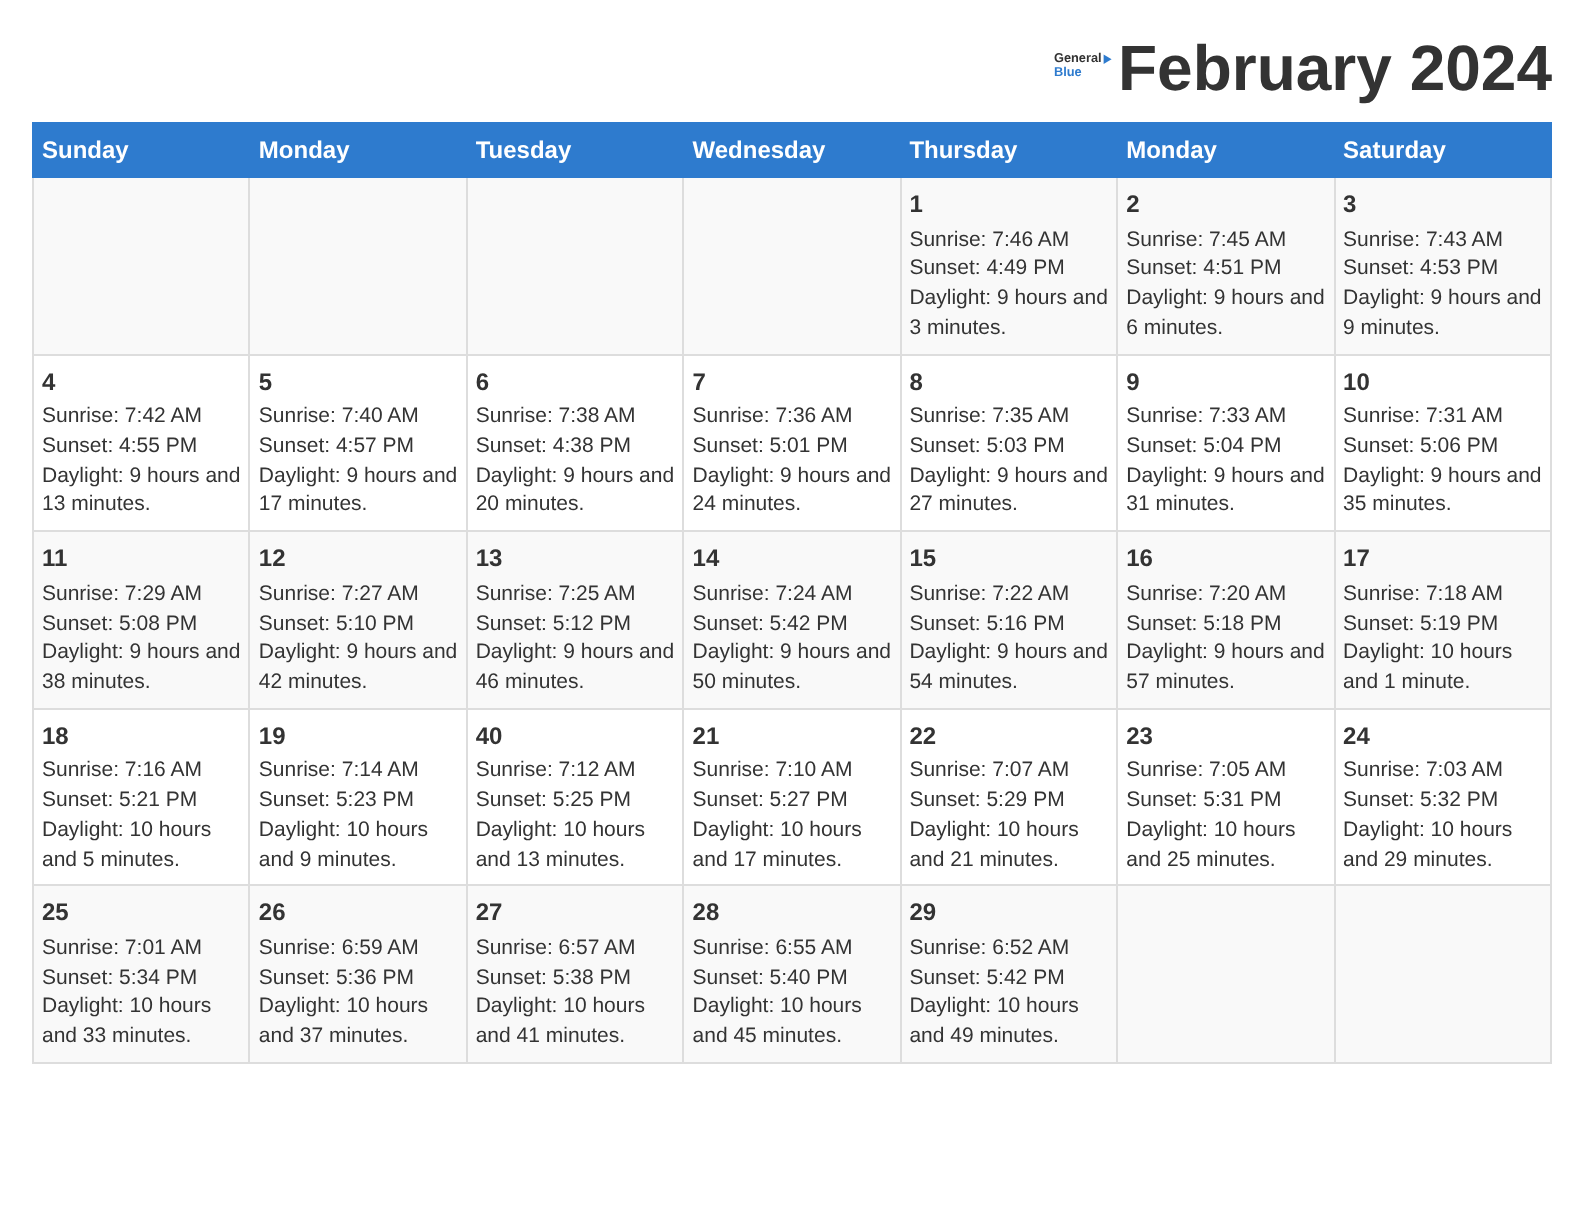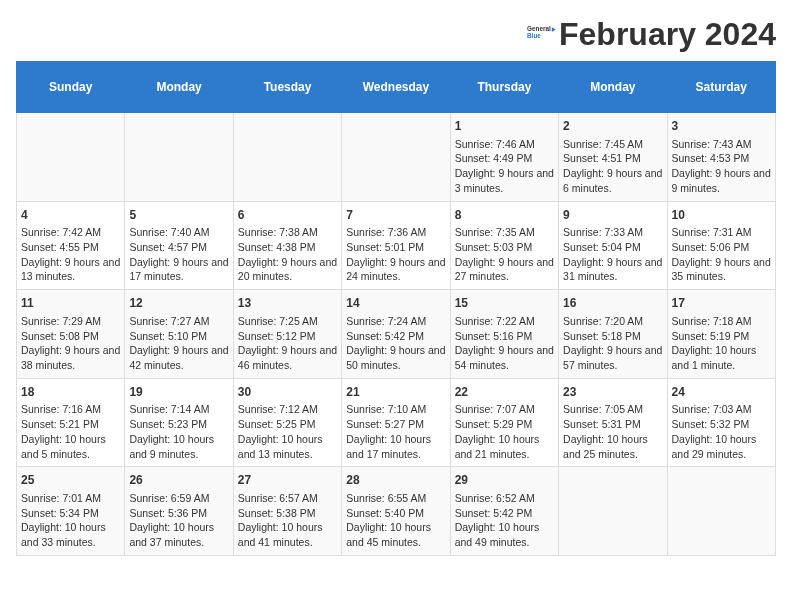--- a/index.html
+++ b/index.html
@@ -40,22 +40,22 @@
     table {
       width: 100%;
       border-collapse: collapse;
       font-size: 11px;
     }
     thead tr {
       background: #2e7bce;
       color: #fff;
     }
     thead th {
-      padding: 18px 4px;
-      text-align: center;
+      padding: 6px 4px;
+      text-align: left;
       font-weight: bold;
       font-size: 12px;
       border: 1px solid #2e7bce;
     }
     tbody tr {
       border-bottom: 1px solid #ddd;
     }
     tbody tr:nth-child(odd) {
       background: #f9f9f9;
     }
@@ -231,21 +231,21 @@
 Sunset: 5:21 PM
 Daylight: 10 hours and 5 minutes.</div>
         </td>
         <td>
           <span class="day-number">19</span>
           <div class="cell-content">Sunrise: 7:14 AM
 Sunset: 5:23 PM
 Daylight: 10 hours and 9 minutes.</div>
         </td>
         <td>
-          <span class="day-number">30</span>
+          <span class="day-number">40</span>
           <div class="cell-content">Sunrise: 7:12 AM
 Sunset: 5:25 PM
 Daylight: 10 hours and 13 minutes.</div>
         </td>
         <td>
           <span class="day-number">21</span>
           <div class="cell-content">Sunrise: 7:10 AM
 Sunset: 5:27 PM
 Daylight: 10 hours and 17 minutes.</div>
         </td>

